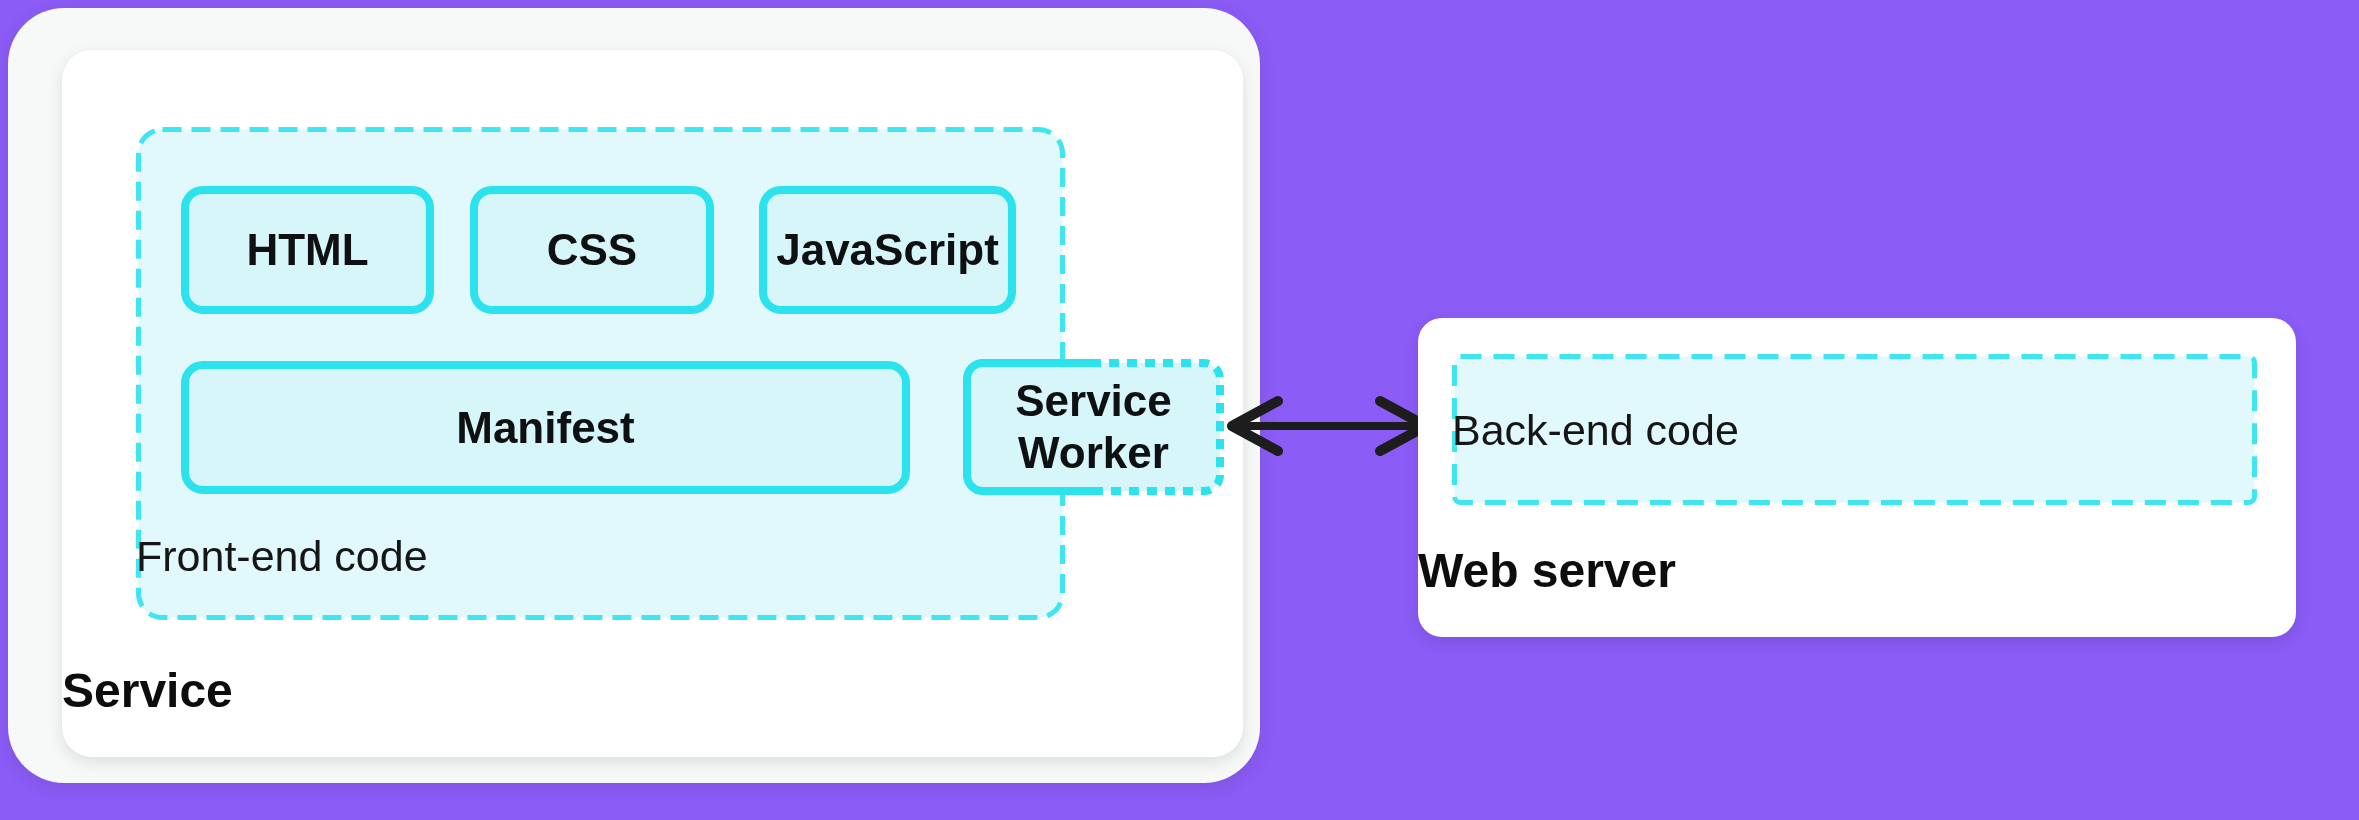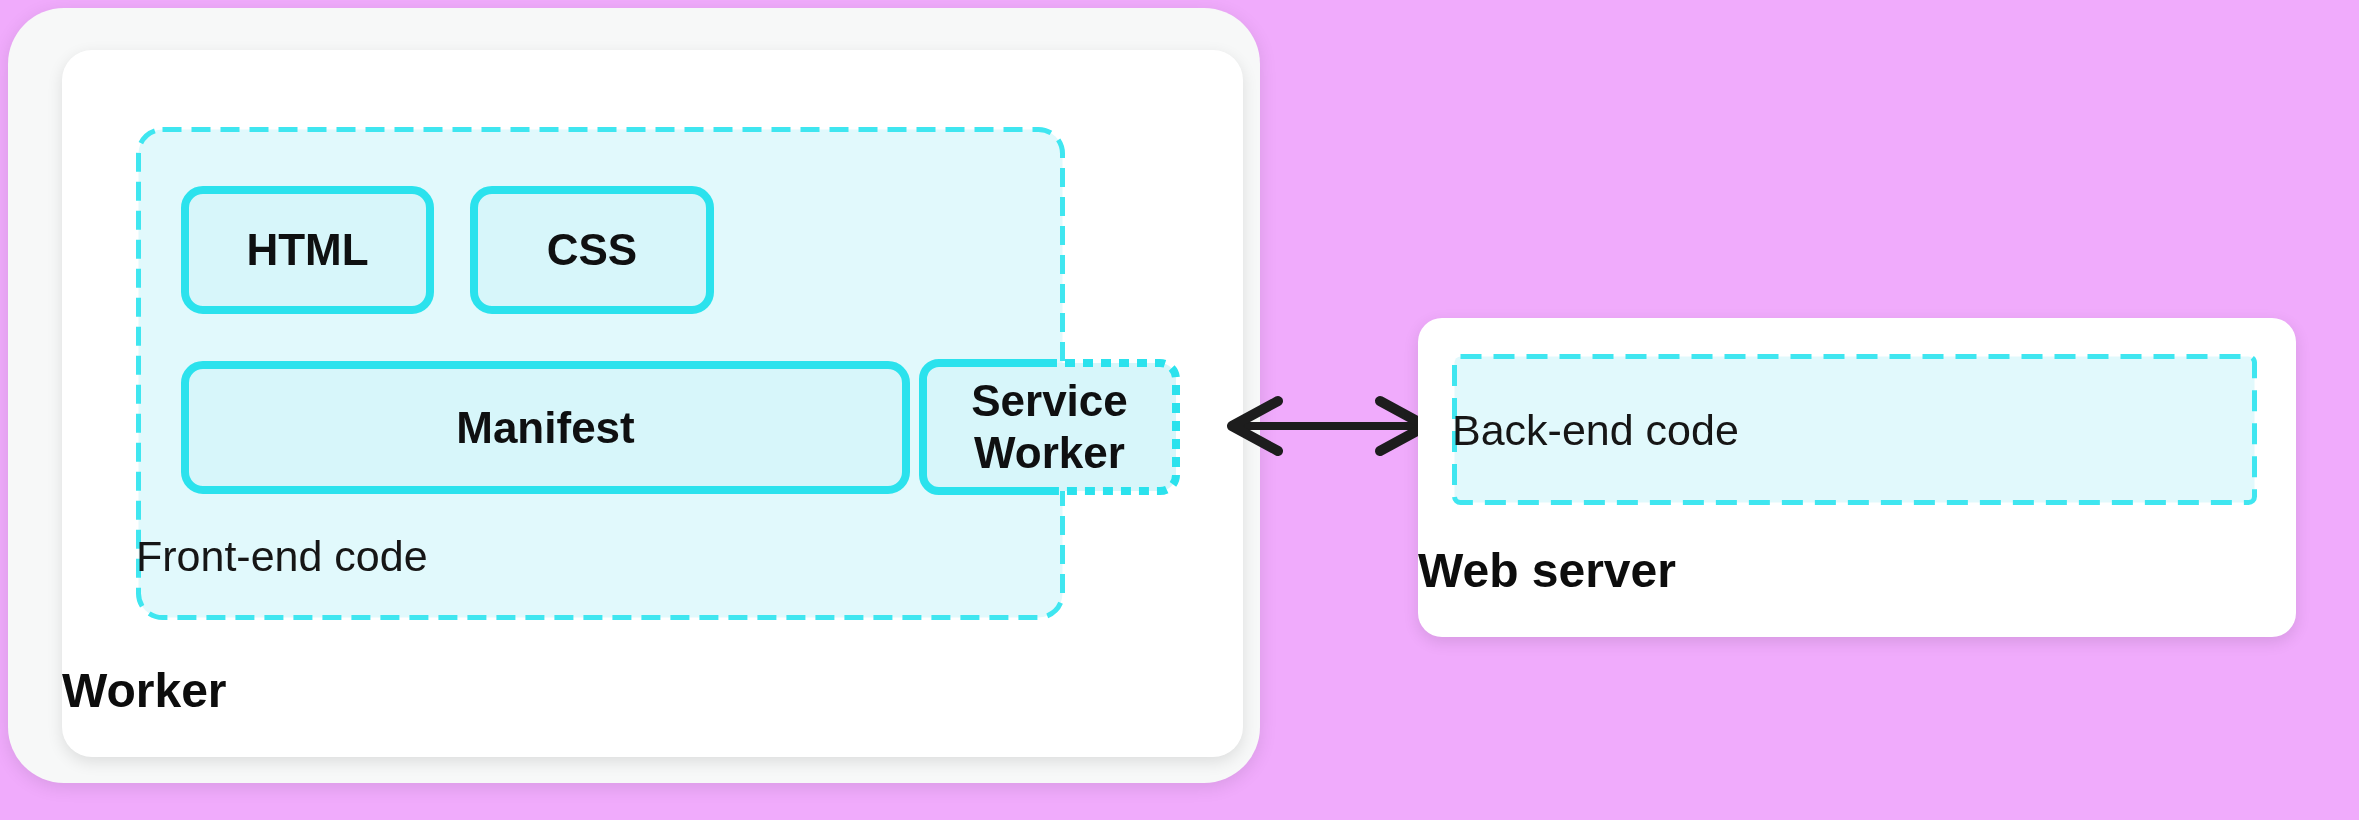--- a/index.html
+++ b/index.html
@@ -1,20 +1,20 @@
 <!DOCTYPE html>
 <html><head>
 <meta charset="utf-8">
 <style>
   html, body { margin: 0; padding: 0; background: #ffffff; }
   .stage {
     position: relative;
     width: 2359px;
     height: 820px;
-    background: #f0abfc;
+    background: #8b5cf6;
     overflow: hidden;
     font-family: "Liberation Sans", "DejaVu Sans", sans-serif;
     color: #0f1011;
   }
   .abs { position: absolute; }
 
   
   .backdrop {
     left: 8px; top: 8px; width: 1252px; height: 775px;
     background: #f7f8f8;
@@ -41,21 +41,21 @@
     border: 8px solid #2be2ed;
     border-radius: 22px;
     display: flex; align-items: center; justify-content: center;
   }
   .n-html     { left: 181px; top: 186px; width: 253px; height: 128px; }
   .n-css      { left: 470px; top: 186px; width: 244px; height: 128px; }
   .n-js       { left: 759px; top: 186px; width: 257px; height: 128px; }
   .n-manifest { left: 181px; top: 361px; width: 729px; height: 133px; }
 
   
-  .sw { left: 919px; top: 359px; width: 261px; height: 136px; }
+  .sw { left: 963px; top: 359px; width: 261px; height: 136px; }
   .sw svg { position: absolute; left: 0; top: 0; width: 100%; height: 100%; display: block; }
   .sw .sw-label-wrap {
     position: absolute; left: 0; top: 0; width: 100%; height: 100%;
     display: flex; align-items: center; justify-content: center;
   }
   .sw .node-label { width: 210px; text-align: center; line-height: 1.18; }
 
   .node-label {
     font-weight: 700;
     font-size: 44px;
@@ -96,20 +96,23 @@
       <rect x="2.5" y="2.5" width="924" height="488" rx="24" fill="#E1F9FC" stroke="#3FE6F0" stroke-width="5" stroke-dasharray="19 10"></rect>
     </svg>
   </div>
 
   <div class="abs node n-html">
     <span class="node-label">HTML</span>
   </div>
   <div class="abs node n-css">
     <span class="node-label">CSS</span>
   </div>
+  <div class="abs node n-js">
+    <span class="node-label">JavaScript</span>
+  </div>
 
   <div class="abs node n-manifest">
     <span class="node-label">Manifest</span>
   </div>
 
   <div class="abs sw">
     <svg viewBox="0 0 261 136">
       <defs>
         <clipPath id="swLeft">
             <rect x="-6" y="-6" width="142" height="148"></rect>
@@ -121,21 +124,21 @@
       <rect x="4" y="4" width="253" height="128" rx="16" fill="#D7F6FA"></rect>
       <rect x="4" y="4" width="253" height="128" rx="16" fill="none" stroke="#2BE2ED" stroke-width="8" clip-path="url(#swLeft)"></rect>
       <rect x="4" y="4" width="253" height="128" rx="16" fill="none" stroke="#2BE2ED" stroke-width="8" stroke-dasharray="10 8" clip-path="url(#swRight)"></rect>
     </svg>
     <div class="sw-label-wrap">
       <span class="node-label">Service Worker</span>
     </div>
   </div>
 
   <div class="abs zone-label fe-label">Front-end code</div>
-  <div class="abs card-title device-title">Worker</div>
+  <div class="abs card-title device-title">Service</div>
 
   <svg class="abs arrow" viewBox="0 0 218 64">
     <line x1="12" y1="32" x2="206" y2="32" stroke="#1D1D1D" stroke-width="8"></line>
     <polyline points="58,7 12,32 58,57" fill="none" stroke="#1D1D1D" stroke-width="10" stroke-linecap="round" stroke-linejoin="round"></polyline>
     <polyline points="160,7 206,32 160,57" fill="none" stroke="#1D1D1D" stroke-width="10" stroke-linecap="round" stroke-linejoin="round"></polyline>
   </svg>
 
   <div class="abs card server"></div>
 
   <div class="abs zone be">

